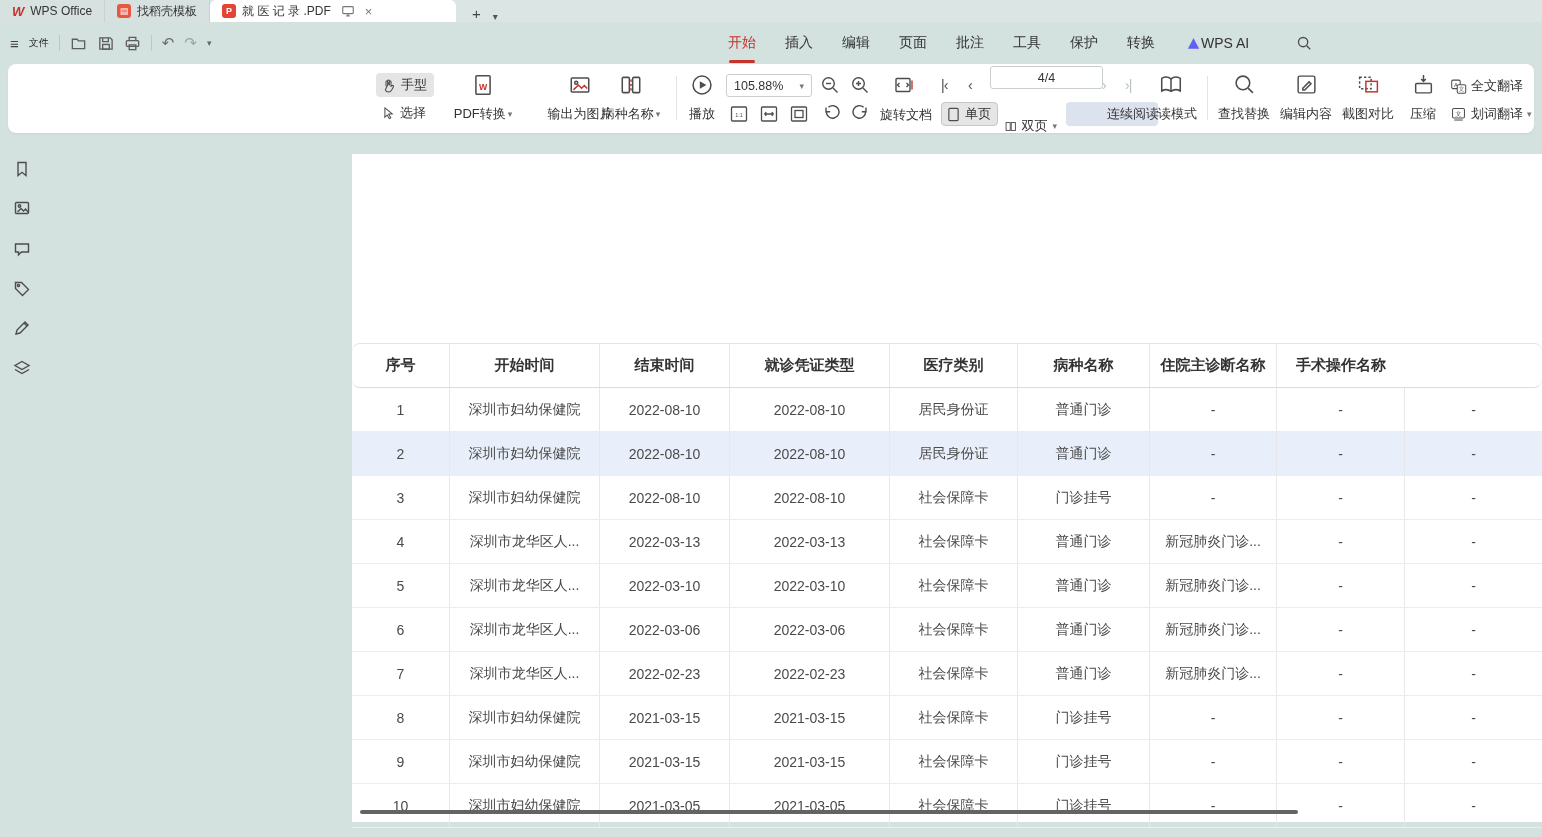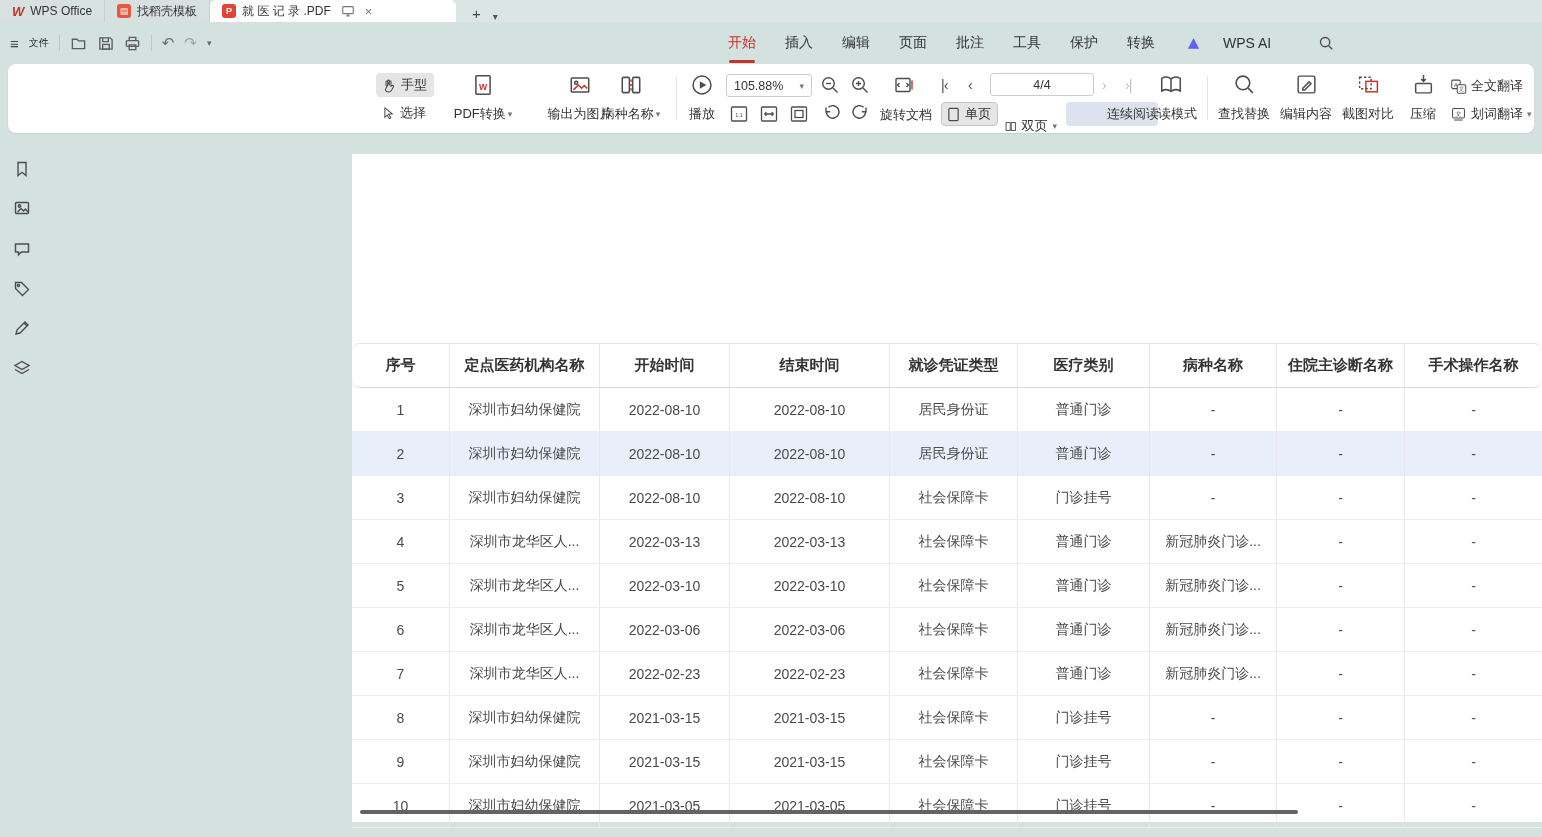--- a/index.html
+++ b/index.html
@@ -26,21 +26,21 @@
   .file-label{font-size:10px;color:#222;}
   .vsep{width:1px;height:16px;background:#bcc8c6;display:inline-block;}
   .mb-ico{display:inline-flex;align-items:center;color:#6a6a6a;}
   .mb-ico.undo{font-size:15px;color:#6a6a6a;}
   .mb-ico.redo{font-size:15px;color:#9aa5a3;}
   .mb-chev{font-size:9px;color:#666;}
   .mb-tabs{position:absolute;left:728px;top:0;height:42px;display:flex;align-items:center;gap:29px;}
   .rtab{font-size:14px;color:#333;position:relative;padding:4px 0;}
   .rtab.active{color:var(--accent-red,#c5332c);}
   .rtab.active::after{content:'';position:absolute;left:1px;right:1px;bottom:-7px;height:3px;border-radius:2px;background:var(--accent-red,#c5332c);}
-  .wpsai{display:flex;align-items:center;gap:22px;font-size:14px;color:#333;margin-left:2px;}
+  .wpsai{display:flex;align-items:center;gap:0;font-size:14px;color:#333;margin-left:2px;}
   .mb-search{margin-left:18px;display:inline-flex;}
 
   
   .toolbar{position:absolute;left:8px;top:64px;width:1526px;height:69px;background:var(--panel-bg,#fff);border-radius:8px;box-shadow:0 1px 2px rgba(0,0,0,.06);}
   .tbtn{position:absolute;display:flex;align-items:center;gap:5px;font-size:13px;color:#333;height:24px;padding:0 5px;border-radius:4px;white-space:nowrap;}
   .tbtn.sel{background:#e5e5e5;}
   .bigbtn{position:absolute;top:6px;height:57px;display:flex;flex-direction:column;align-items:center;justify-content:space-between;padding:3px 0 4px;font-size:13px;color:#333;white-space:nowrap;}
   .blabel{display:flex;align-items:center;gap:2px;font-size:13px;color:#333;}
   .chev{font-size:9px;color:#777;}
   .tb-vsep{position:absolute;width:1px;background:#e4e4e4;top:12px;height:44px;}
@@ -246,21 +246,21 @@
   <span class="icobtn" style="left:885px;top:11px;">
     <svg width="22" height="20" viewBox="0 0 22 20" fill="none" stroke="#4d4d4d" stroke-width="1.4">
         <rect x="3" y="3.5" width="14" height="13" rx="1"></rect>
         <path d="M6.5 8l-2 2 2 2M13.5 8l2 2-2 2"></path>
         <path d="M19 5.5v9" stroke="#c5332c"></path>
       </svg>
   </span>
 
   <span class="navg" style="left:933px;top:13px;">|‹</span>
   <span class="navg" style="left:960px;top:13px;">‹</span>
-  <div class="pagebox" style="left:982px;top:9px;width:104px;">
+  <div class="pagebox" style="left:982px;top:2px;width:113px;">
     <span>4/4</span>
   </div>
   <span class="navg dis" style="left:1094px;top:13px;">›</span>
   <span class="navg dis" style="left:1117px;top:13px;">›|</span>
 
   <div class="bigbtn" style="left:1131px;width:64px;">
     <svg width="24" height="24" viewBox="0 0 22 22" fill="none" stroke="#4d4d4d" stroke-width="1.4">
         <path d="M2.5 5c2.9-1.7 5.8-1.7 8.5.3 2.7-2 5.6-2 8.5-.3v11.5c-2.9-1.7-5.8-1.7-8.5.3-2.7-2-5.6-2-8.5-.3z"></path>
         <path d="M11 5.3v11.5"></path>
       </svg>
@@ -420,21 +420,20 @@
         <path d="M2 10.5l7 4 7-4"></path>
       </svg>
   </span>
 </div>
 
 <div class="canvas">
   <div class="page">
     <div class="doc-table">
       <div class="thead">
           <div class="cell th">序号</div>
-          <div class="cell th">定点医药机构名称</div>
           <div class="cell th">开始时间</div>
           <div class="cell th">结束时间</div>
           <div class="cell th">就诊凭证类型</div>
           <div class="cell th">医疗类别</div>
           <div class="cell th">病种名称</div>
           <div class="cell th">住院主诊断名称</div>
           <div class="cell th">手术操作名称</div>
         </div>
       <div>
           <div class="trow">

